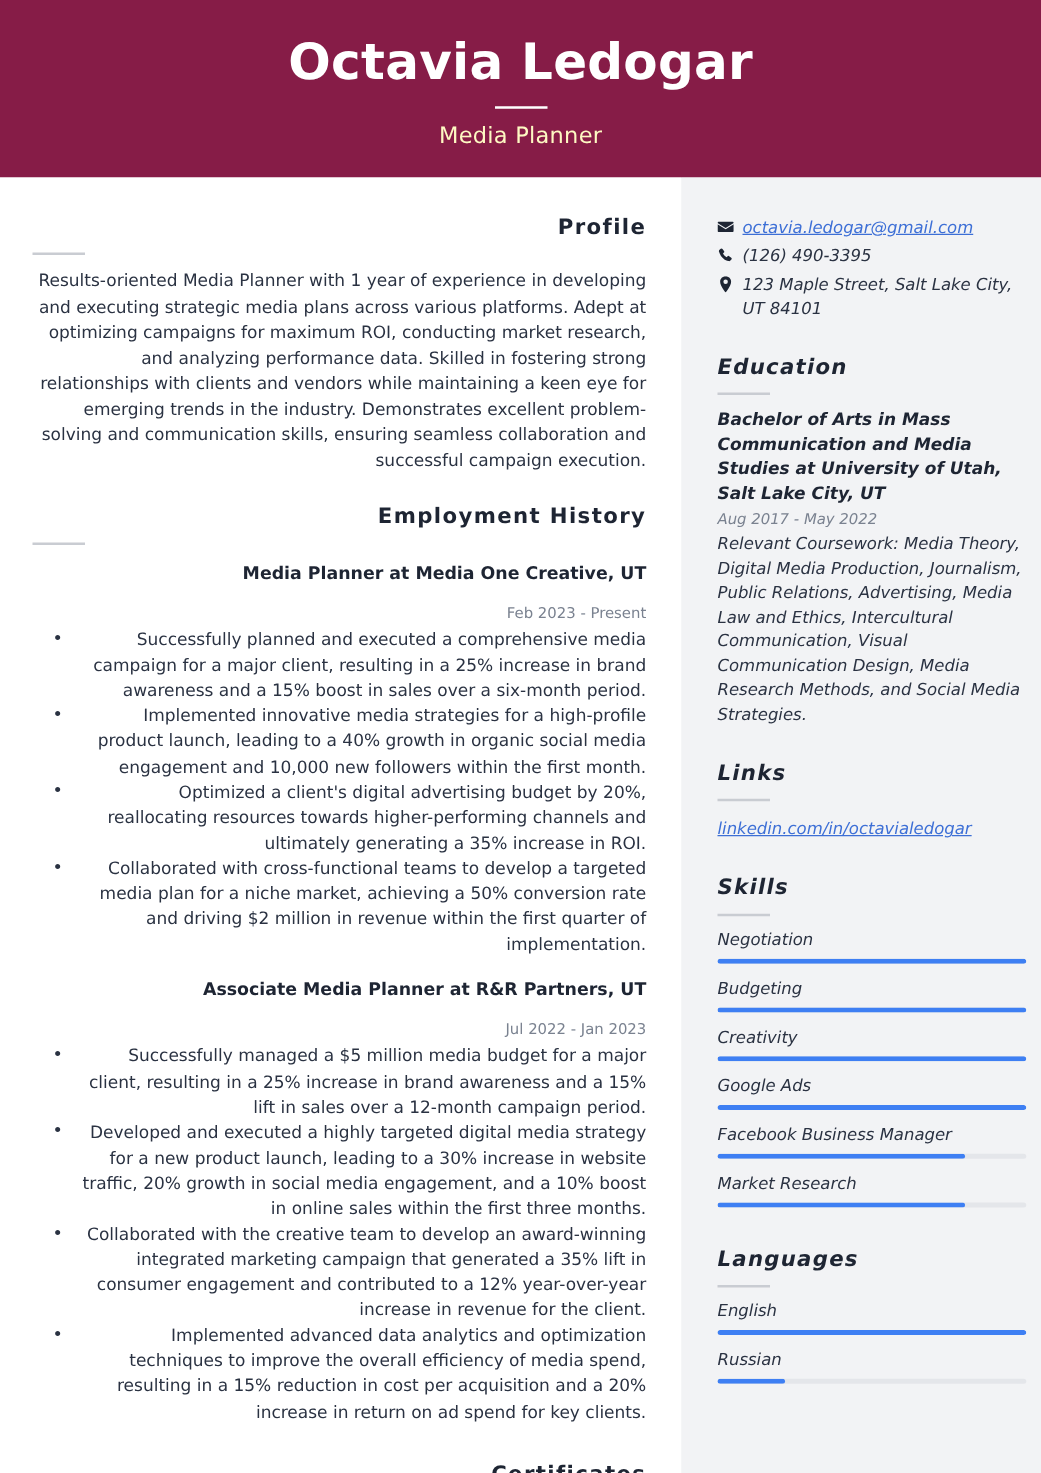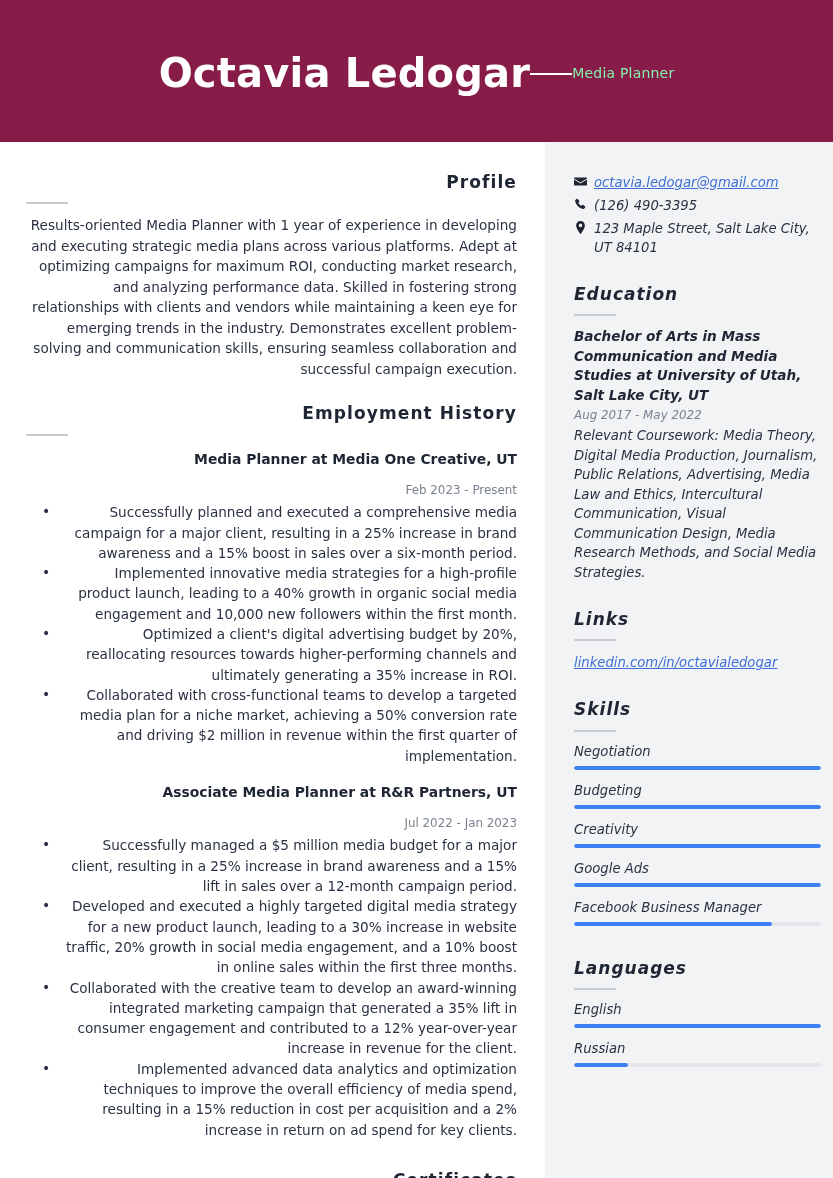--- a/index.html
+++ b/index.html
@@ -9,41 +9,41 @@
     font-family:"DejaVu Sans", sans-serif;
     -webkit-font-smoothing:antialiased;
   }
   body { width:833px; min-height:1178px; position:relative; }
 
   
   .header {
     background:#861C47;
     height:142px;
     display:flex;
-    flex-direction:row;
+    flex-direction:column;
     align-items:center;
     justify-content:center;
     padding-top:4px;
   }
   .header-name {
     color:#ffffff;
     font-size:40px;
     font-weight:700;
     letter-spacing:0.2px;
     line-height:1.1;
   }
   .header-rule {
     width:42px;
     height:2px;
     background:#ffffff;
     margin:13px 0 11px 0;
   }
   .header-title {
-    color:#86efac;
-    font-size:14px;
+    color:#fef9c3;
+    font-size:18px;
     font-weight:400;
     letter-spacing:0.2px;
   }
 
   
   .body-wrap {
     display:flex;
     align-items:stretch;
     min-height:1036px;
   }
@@ -228,21 +228,21 @@
               <li>Collaborated with cross-functional teams to develop a targeted media plan for a niche market, achieving a 50% conversion rate and driving $2 million in revenue within the first quarter of implementation.</li>
             </ul>
           </div>
           <div class="job-entry">
             <div class="job-title">Associate Media Planner at R&amp;R Partners, UT</div>
             <div class="job-date">Jul 2022 - Jan 2023</div>
             <ul class="bullets">
               <li>Successfully managed a $5 million media budget for a major client, resulting in a 25% increase in brand awareness and a 15% lift in sales over a 12-month campaign period.</li>
               <li>Developed and executed a highly targeted digital media strategy for a new product launch, leading to a 30% increase in website traffic, 20% growth in social media engagement, and a 10% boost in online sales within the first three months.</li>
               <li>Collaborated with the creative team to develop an award-winning integrated marketing campaign that generated a 35% lift in consumer engagement and contributed to a 12% year-over-year increase in revenue for the client.</li>
-              <li>Implemented advanced data analytics and optimization techniques to improve the overall efficiency of media spend, resulting in a 15% reduction in cost per acquisition and a 2% increase in return on ad spend for key clients.</li>
+              <li>Implemented advanced data analytics and optimization techniques to improve the overall efficiency of media spend, resulting in a 15% reduction in cost per acquisition and a 20% increase in return on ad spend for key clients.</li>
             </ul>
           </div>
         </div>
     </div>
 
     <div class="block" style="margin-top:30px;">
       <div class="sec-head">Certificates</div>
 
     </div>
 
@@ -318,20 +318,26 @@
             <div class="skill-track" style="background: rgb(228, 230, 234);">
               <div class="skill-fill" style="width: 100%; background: rgb(62, 127, 243);"></div>
             </div>
           </div>
           <div class="skill-item">
             <div class="skill-label">Facebook Business Manager</div>
             <div class="skill-track" style="background: rgb(228, 230, 234);">
               <div class="skill-fill" style="width: 80%; background: rgb(62, 127, 243);"></div>
             </div>
           </div>
+          <div class="skill-item">
+            <div class="skill-label">Market Research</div>
+            <div class="skill-track" style="background: rgb(228, 230, 234);">
+              <div class="skill-fill" style="width: 80%; background: rgb(62, 127, 243);"></div>
+            </div>
+          </div>
         </div>
     </div>
 
     <div class="side-block" style="margin-top:32px;">
       <div class="sec-head side">Languages</div>
       <div class="sec-rule"></div>
       <div id="languages-container">
           <div class="skill-item">
             <div class="skill-label">English</div>
             <div class="skill-track" style="background: rgb(228, 230, 234);">

